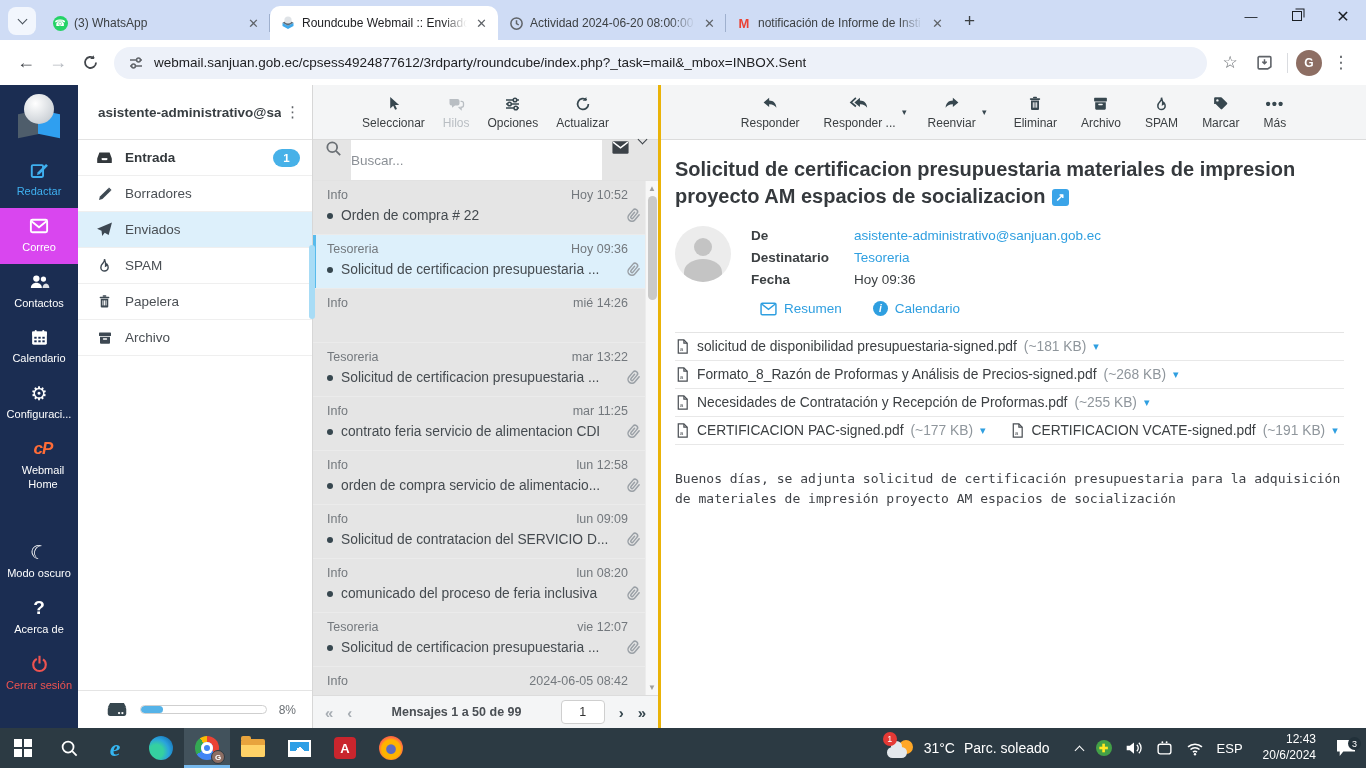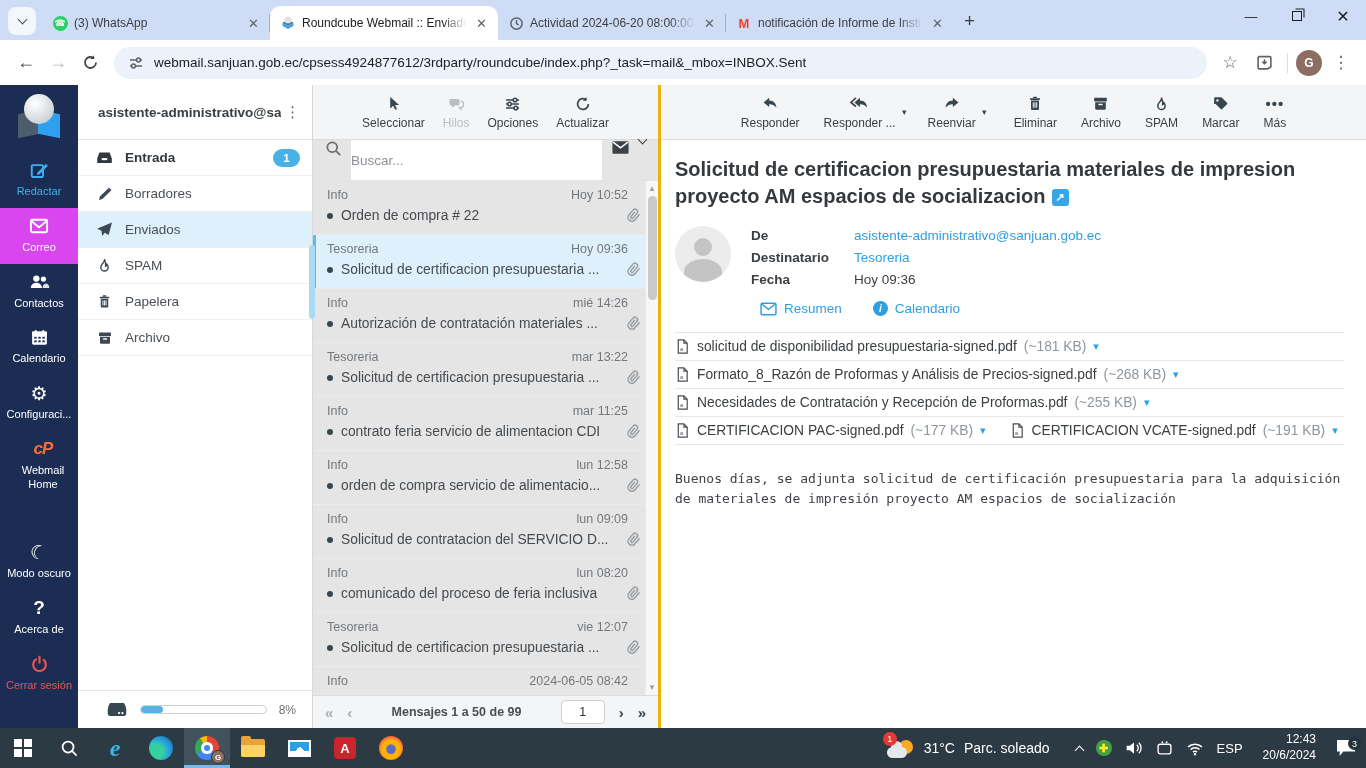--- a/index.html
+++ b/index.html
@@ -527,29 +527,20 @@
                   <path d="M11.6 4v6.4a3.6 3.6 0 0 1-7.2 0v-6a2.4 2.4 0 0 1 4.8 0v5.8a1.2 1.2 0 0 1-2.4 0V5" fill="none" stroke="#9aa0a6" stroke-width="1.4" stroke-linecap="round" transform="rotate(40 8 8)"></path>
                 </svg>
               </span>
             </div>
         </div>
         <div class="msg">
           <div class="msg-top">
               <span>Info</span>
               <span>mié 14:26</span>
             </div>
-          <div class="msg-bottom">
-              <span class="dot"></span>
-              <span class="msg-subj">Autorización de contratación materiales ...</span>
-              <span class="clip">
-                <svg width="17" height="17" viewBox="0 0 16 16">
-                  <path d="M11.6 4v6.4a3.6 3.6 0 0 1-7.2 0v-6a2.4 2.4 0 0 1 4.8 0v5.8a1.2 1.2 0 0 1-2.4 0V5" fill="none" stroke="#9aa0a6" stroke-width="1.4" stroke-linecap="round" transform="rotate(40 8 8)"></path>
-                </svg>
-              </span>
-            </div>
         </div>
         <div class="msg">
           <div class="msg-top">
               <span>Tesoreria</span>
               <span>mar 13:22</span>
             </div>
           <div class="msg-bottom">
               <span class="dot"></span>
               <span class="msg-subj">Solicitud de certificacion presupuestaria ...</span>
               <span class="clip">

